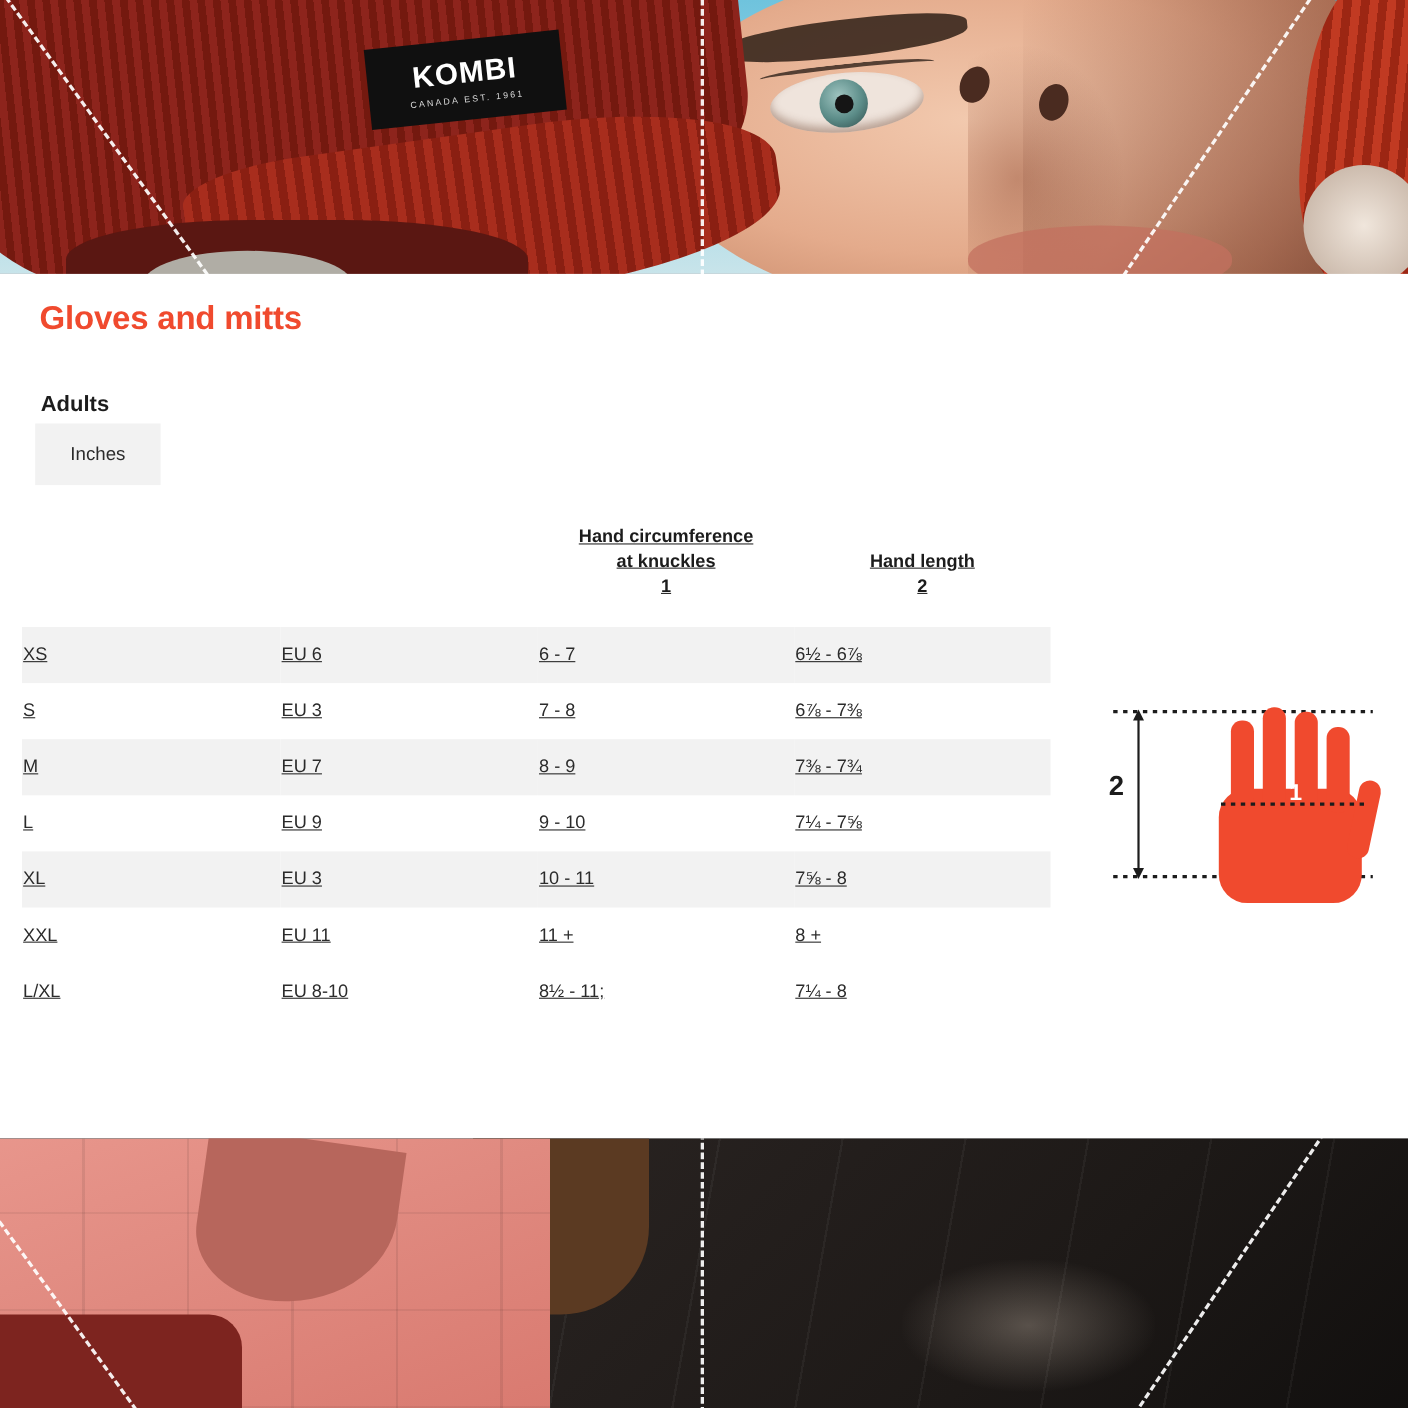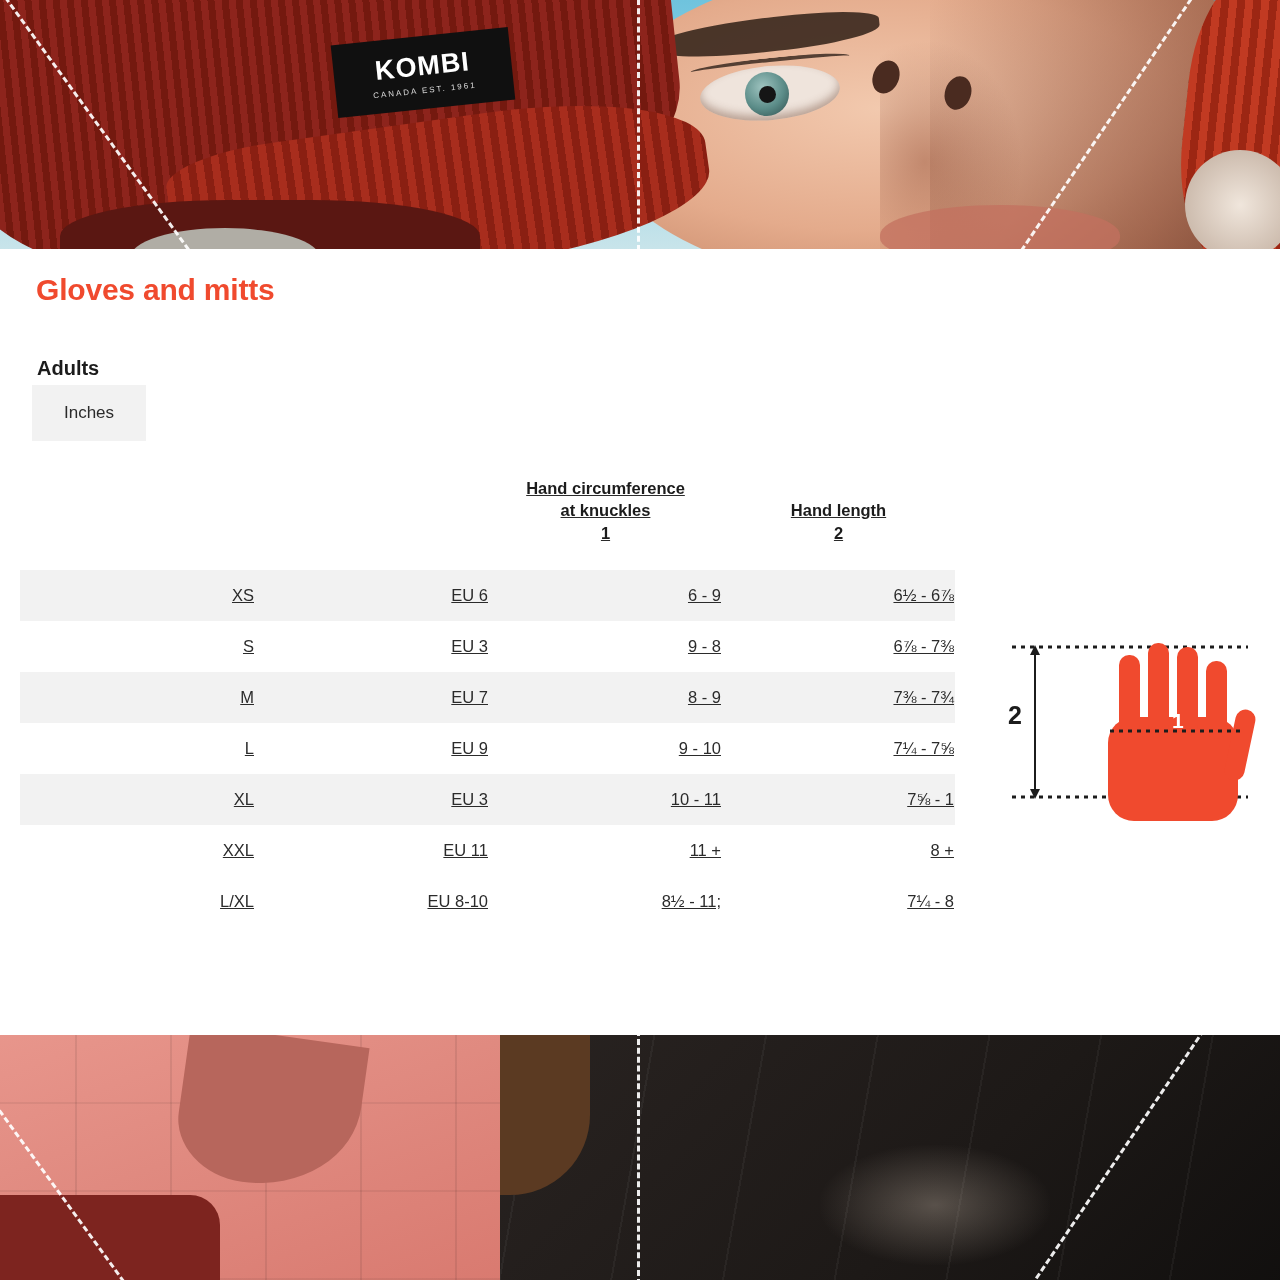--- a/index.html
+++ b/index.html
@@ -215,21 +215,21 @@
     color: #1c1c1c;
     padding: 0 0 26px 0;
     vertical-align: bottom;
     line-height: 1.35;
   }
   table.size-table thead th.blank { width: 235px; }
   table.size-table thead th.eu { width: 234px; }
   table.size-table thead th.circ { width: 233px; }
   table.size-table thead th.len { width: 233px; }
   table.size-table tbody td {
-    text-align: right;
+    text-align: left;
     height: 51px;
     font-size: 16.5px;
     color: #2b2b2b;
   }
   table.size-table tbody tr.shaded td { background: #f2f2f2; }
 
   
   .hand-wrap {
     position: absolute; left: 1000px; top: 390px;
     width: 270px; height: 200px;
@@ -300,46 +300,46 @@
           <th class="len">
             <div>Hand length</div>
             <div>2</div>
           </th>
         </tr>
       </thead>
       <tbody>
         <tr class="shaded">
           <td>XS</td>
           <td>EU 6</td>
-          <td>6 - 9</td>
+          <td>6 - 7</td>
           <td>6½ - 6⅞</td>
         </tr>
         <tr>
           <td>S</td>
           <td>EU 3</td>
-          <td>9 - 8</td>
+          <td>7 - 8</td>
           <td>6⅞ - 7⅜</td>
         </tr>
         <tr class="shaded">
           <td>M</td>
           <td>EU 7</td>
           <td>8 - 9</td>
           <td>7⅜ - 7¾</td>
         </tr>
         <tr>
           <td>L</td>
           <td>EU 9</td>
           <td>9 - 10</td>
           <td>7¼ - 7⅝</td>
         </tr>
         <tr class="shaded">
           <td>XL</td>
           <td>EU 3</td>
           <td>10 - 11</td>
-          <td>7⅝ - 1</td>
+          <td>7⅝ - 8</td>
         </tr>
         <tr>
           <td>XXL</td>
           <td>EU 11</td>
           <td>11 +</td>
           <td>8 +</td>
         </tr>
         <tr>
           <td>L/XL</td>
           <td>EU 8-10</td>

